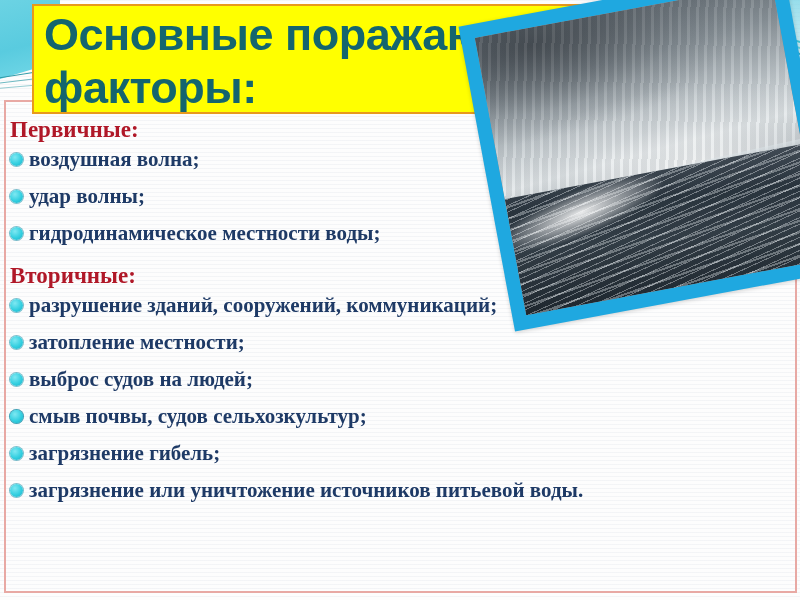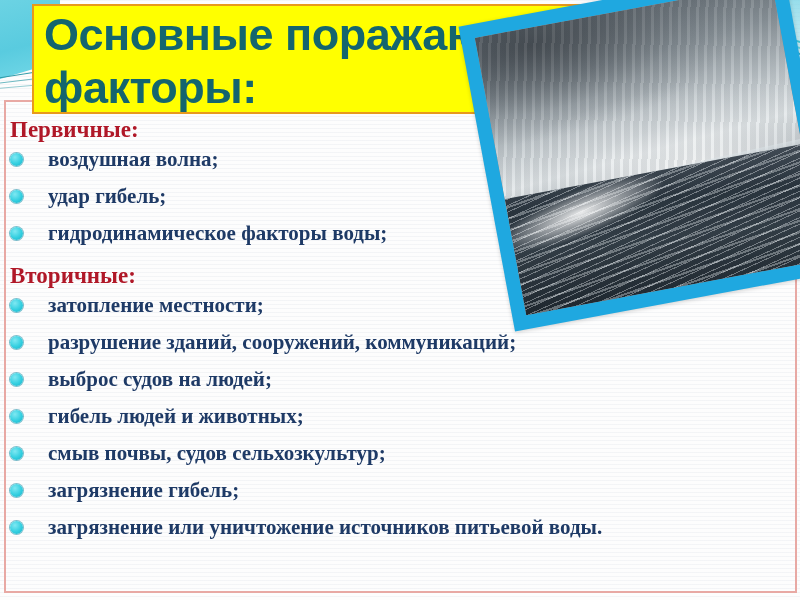--- a/index.html
+++ b/index.html
@@ -148,21 +148,21 @@
     padding: 0;
     position: absolute;
     left: 0;
     width: 780px;
   }
   ul.primary-list   { top: 34px; }
   ul.secondary-list { top: 180px; }
 
   ul.factor-list li {
     position: relative;
-    padding-left: 48px;
+    padding-left: 29px;
     margin-bottom: 11px;
     color: #1e3a66;
     font-family: "Liberation Serif", "DejaVu Serif", serif;
     font-weight: bold;
     font-size: 21px;
     line-height: 26px;
   }
   ul.factor-list li .bullet {
     position: absolute;
     left: 10px;
@@ -294,46 +294,45 @@
 
     <div class="sec-head primary">Первичные:</div>
 
     <ul class="factor-list primary-list">
       <li>
         <span class="bullet"></span>
         <span>воздушная волна;</span>
       </li>
       <li>
         <span class="bullet"></span>
-        <span>удар гибель;</span>
-      </li>
-      <li>
-        <span class="bullet"></span>
-        <span>гидродинамическое факторы воды;</span>
+        <span>удар волны;</span>
+      </li>
+      <li>
+        <span class="bullet"></span>
+        <span>гидродинамическое местности воды;</span>
       </li>
     </ul>
 
     <div class="sec-head secondary">Вторичные:</div>
 
     <ul class="factor-list secondary-list">
       <li>
         <span class="bullet"></span>
+        <span>разрушение зданий, сооружений, коммуникаций;</span>
+      </li>
+      <li>
+        <span class="bullet"></span>
         <span>затопление местности;</span>
       </li>
       <li>
         <span class="bullet"></span>
-        <span>разрушение зданий, сооружений, коммуникаций;</span>
-      </li>
-      <li>
-        <span class="bullet"></span>
         <span>выброс судов на людей;</span>
       </li>
       <li>
         <span class="bullet"></span>
-        <span>гибель людей и животных;</span>
       </li>
       <li>
         <span class="bullet"></span>
         <span>смыв почвы, судов сельхозкультур;</span>
       </li>
       <li>
         <span class="bullet"></span>
         <span>загрязнение гибель;</span>
       </li>
       <li>

